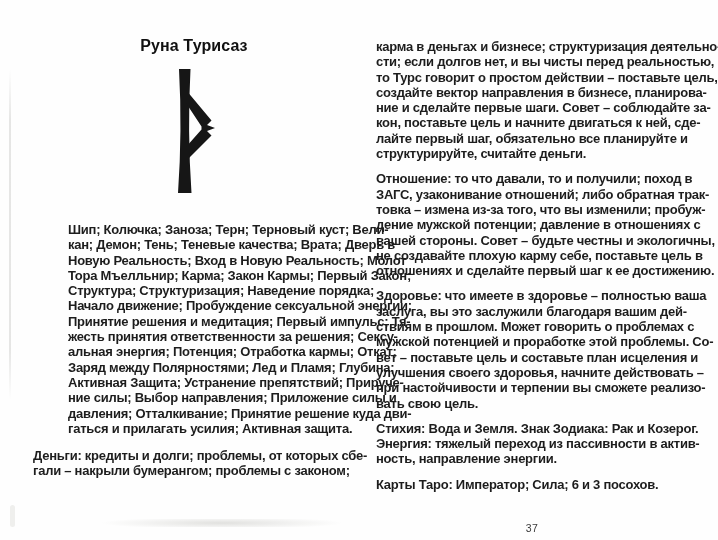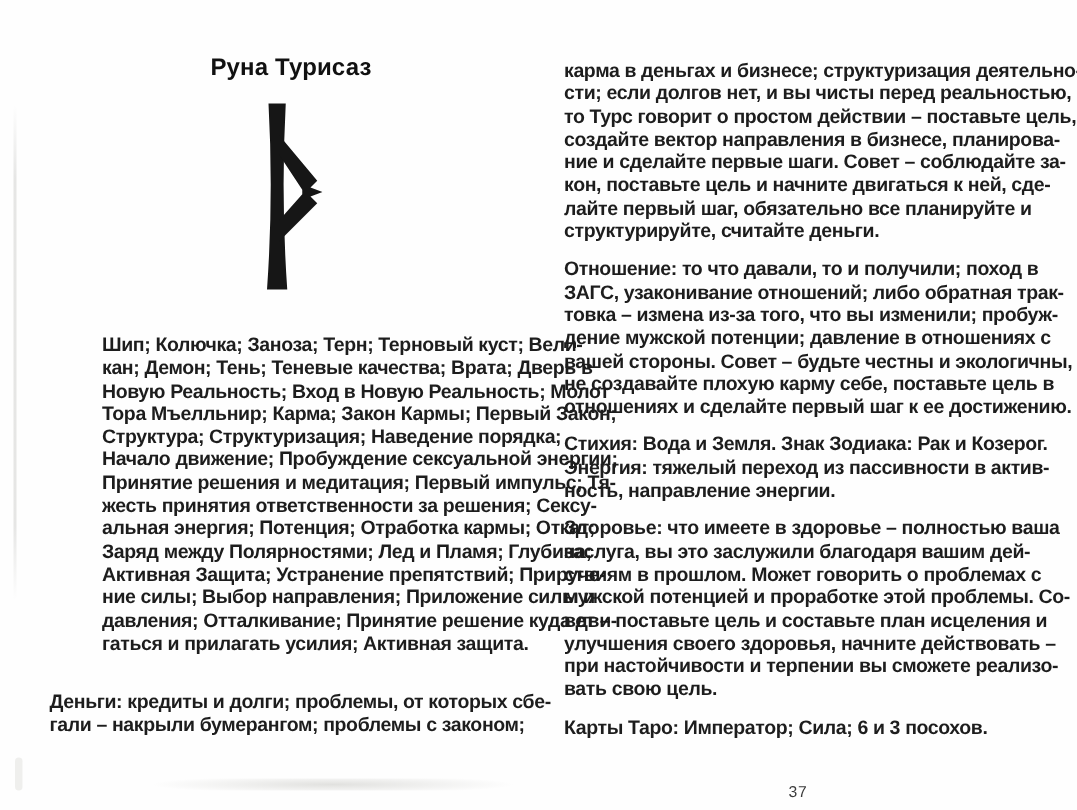--- a/index.html
+++ b/index.html
@@ -32,21 +32,21 @@
     margin: 0;
     font-size: 13px;
     line-height: 15.3px;
     letter-spacing: -0.25px;
     color: #1d1d1d;
     white-space: pre;
     text-align: left;
     font-weight: bold;
   }
   .page-left  .par-first { margin-top: 28px; margin-left: 35px; }
-  .page-left  .par-next  { margin-top: 24px; }
+  .page-left  .par-next  { margin-top: 12px; }
   .page-right .par-first { margin-top: 0; padding-top: 39px; }
   .page-right .par-next  { margin-top: 10px; }
 
   .page-number {
     position: absolute;
     width: 100%;
     text-align: center;
     font-size: 10.5px;
     color: #3a3a3a;
     letter-spacing: 0.5px;
@@ -123,29 +123,29 @@
 кон, поставьте цель и начните двигаться к ней, сде-
 лайте первый шаг, обязательно все планируйте и
 структурируйте, считайте деньги.</p>
     <p class="body-par par-next">Отношение: то что давали, то и получили; поход в
 ЗАГС, узаконивание отношений; либо обратная трак-
 товка – измена из-за того, что вы изменили; пробуж-
 дение мужской потенции; давление в отношениях с
 вашей стороны. Совет – будьте честны и экологичны,
 не создавайте плохую карму себе, поставьте цель в
 отношениях и сделайте первый шаг к ее достижению.</p>
-    <p class="body-par par-next">Стихия: Вода и Земля. Знак Зодиака: Рак и Козерог.
-Энергия: тяжелый переход из пассивности в актив-
-ность, направление энергии.</p>
     <p class="body-par par-next">Здоровье: что имеете в здоровье – полностью ваша
 заслуга, вы это заслужили благодаря вашим дей-
 ствиям в прошлом. Может говорить о проблемах с
 мужской потенцией и проработке этой проблемы. Со-
 вет – поставьте цель и составьте план исцеления и
 улучшения своего здоровья, начните действовать –
 при настойчивости и терпении вы сможете реализо-
 вать свою цель.</p>
+    <p class="body-par par-next">Стихия: Вода и Земля. Знак Зодиака: Рак и Козерог.
+Энергия: тяжелый переход из пассивности в актив-
+ность, направление энергии.</p>
     <p class="body-par par-next">Карты Таро: Император; Сила; 6 и 3 посохов.</p>
 
     <div class="page-number">37</div>
   </div>
 
 </div>
 
 </body></html>

